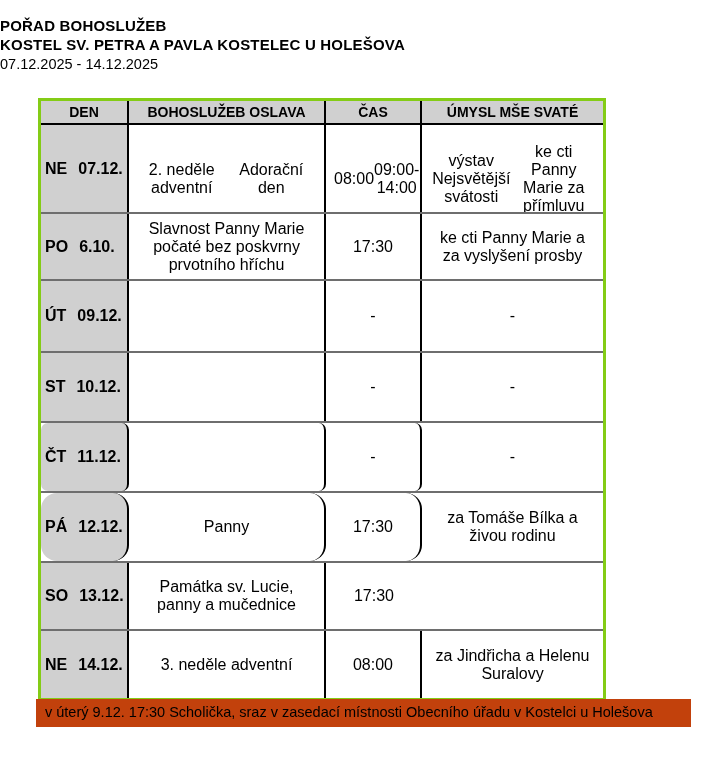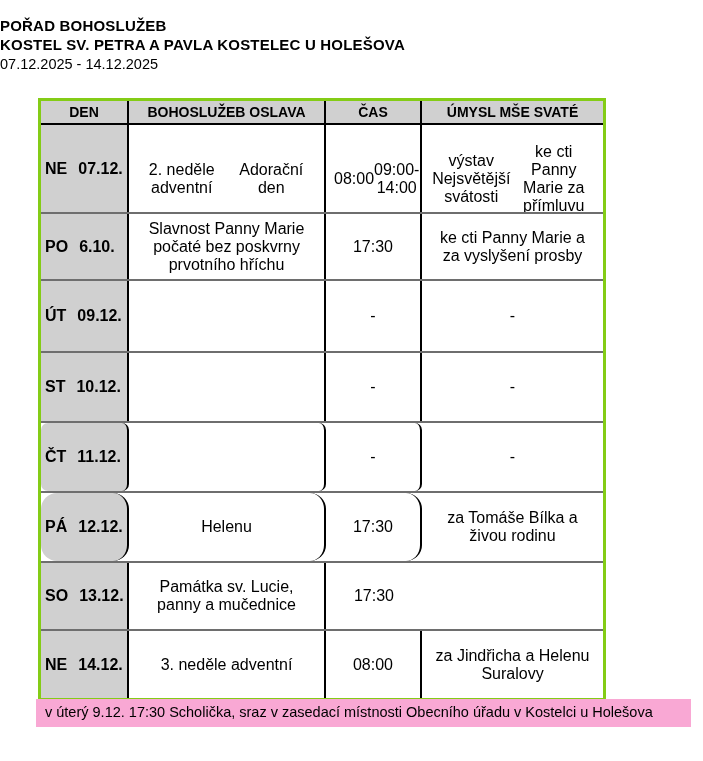--- a/index.html
+++ b/index.html
@@ -83,21 +83,21 @@
     padding-top: 27px;
     padding-bottom: 7px;
   }
   .dual span { display: block; width: 100%; text-align: center; }
 
   
   .note {
     position: absolute;
     left: 36px; top: 699px;
     width: 655px;
-    background: #f9a8d4;
+    background: #c2410c;
     padding: 3px 9px 5px 9px;
     font-size: 14.5px;
     line-height: 20px;
   }
 </style>
 </head>
 <body>
 
 <div class="titles">
   <div class="title-main">POŘAD BOHOSLUŽEB</div>
@@ -171,21 +171,21 @@
     <div class="cell"></div>
     <div class="cell">-</div>
     <div class="cell">-</div>
   </div>
 
   <div class="trow data r5">
     <div class="cell day-cell">
       <span>PÁ</span>
         <span>12.12.</span>
     </div>
-    <div class="cell">Helenu</div>
+    <div class="cell">Panny</div>
     <div class="cell">17:30</div>
     <div class="cell">za Tomáše Bílka a živou rodinu</div>
   </div>
 
   <div class="trow data r6">
     <div class="cell day-cell">
       <span>SO</span>
         <span>13.12.</span>
     </div>
     <div class="cell">Památka sv. Lucie, panny a mučednice</div>

